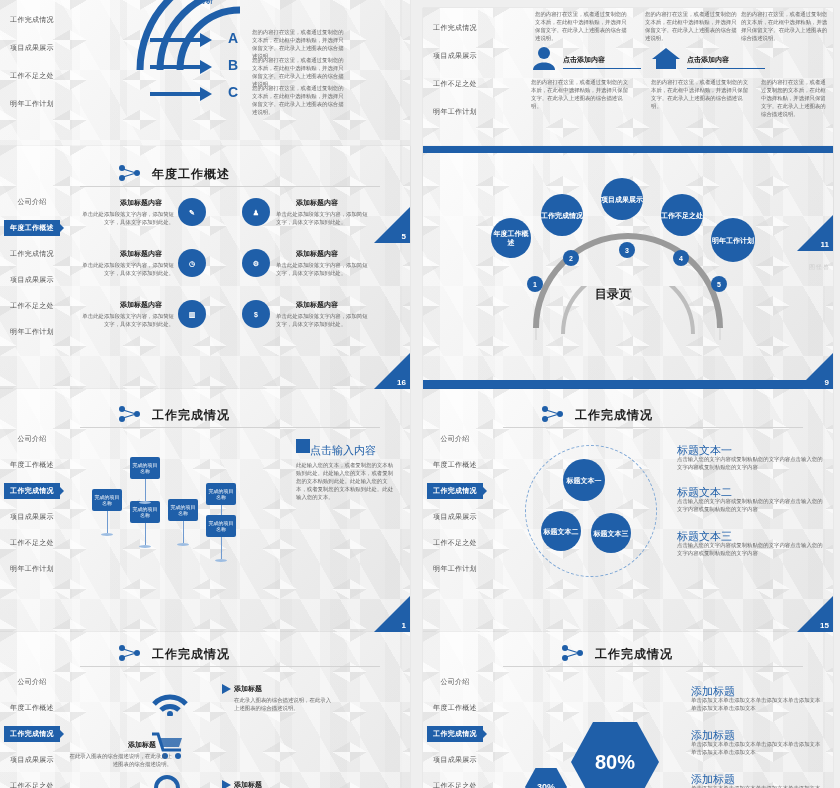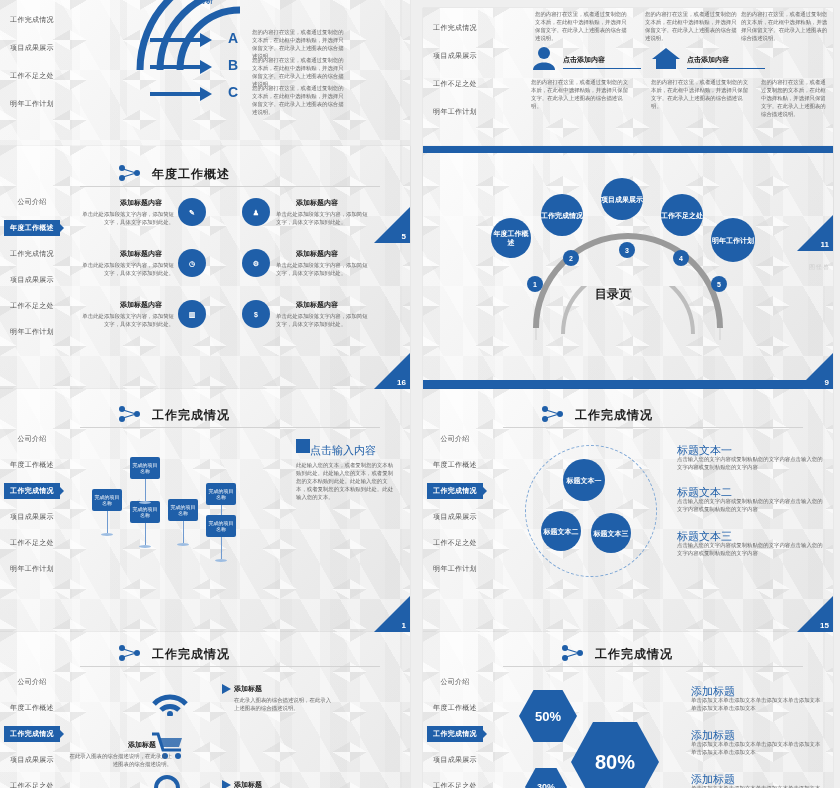--- a/index.html
+++ b/index.html
@@ -418,21 +418,20 @@
     <svg style="position:absolute;left:138px;top:12px;" width="24" height="18">
       <circle cx="4" cy="4" r="3" fill="#1f5fa9"></circle>
         <circle cx="4" cy="14" r="3" fill="#1f5fa9"></circle>
         <circle cx="19" cy="9" r="3" fill="#1f5fa9"></circle>
       <path d="M5 5 L18 9 M5 13 L18 9" stroke="#1f5fa9" stroke-width="1.2"></path>
     </svg>
     <div class="title" style="left:172px;top:14px;">工作完成情况</div>
     <div style="position:absolute;left:80px;top:34px;width:300px;height:1px;background:#d3d3d3;"></div>
 
     <div class="hex" style="left:148px;top:90px;width:88px;height:80px;font-size:20px;">80%</div>
-    <div class="hex" style="left:96px;top:58px;width:58px;height:52px;font-size:13px;">50%</div>
     <div class="hex" style="left:102px;top:136px;width:42px;height:38px;font-size:9px;">30%</div>
 
     <div class="txt-blue" style="left:268px;top:52px;">添加标题</div>
     <div class="txt" style="left:268px;top:64px;width:134px;">单击添加文本单击添加文本单击添加文本单击添加文本单击添加文本单击添加文本</div>
     <div class="txt-blue" style="left:268px;top:96px;">添加标题</div>
     <div class="txt" style="left:268px;top:108px;width:134px;">单击添加文本单击添加文本单击添加文本单击添加文本单击添加文本单击添加文本</div>
     <div class="txt-blue" style="left:268px;top:140px;">添加标题</div>
     <div class="txt" style="left:268px;top:152px;width:134px;">单击添加文本单击添加文本单击添加文本单击添加文本单击添加文本单击添加文本</div>
 
   </div>

